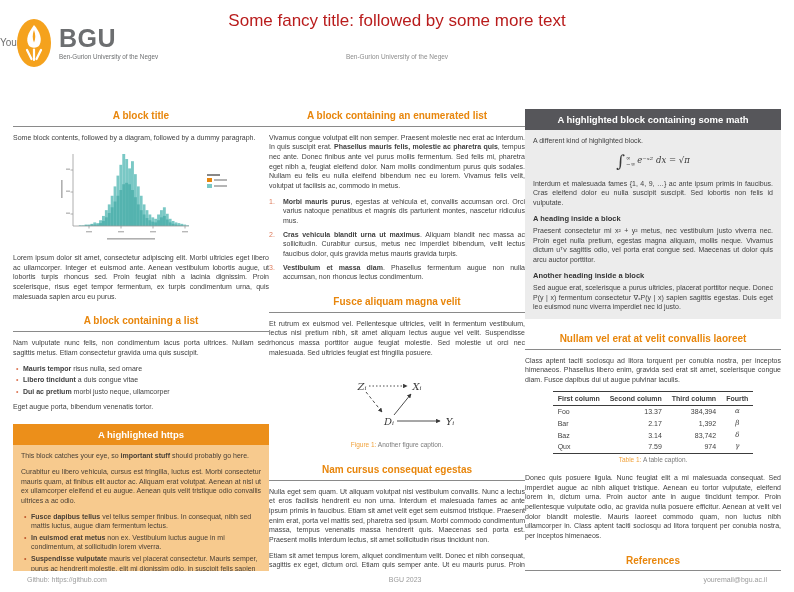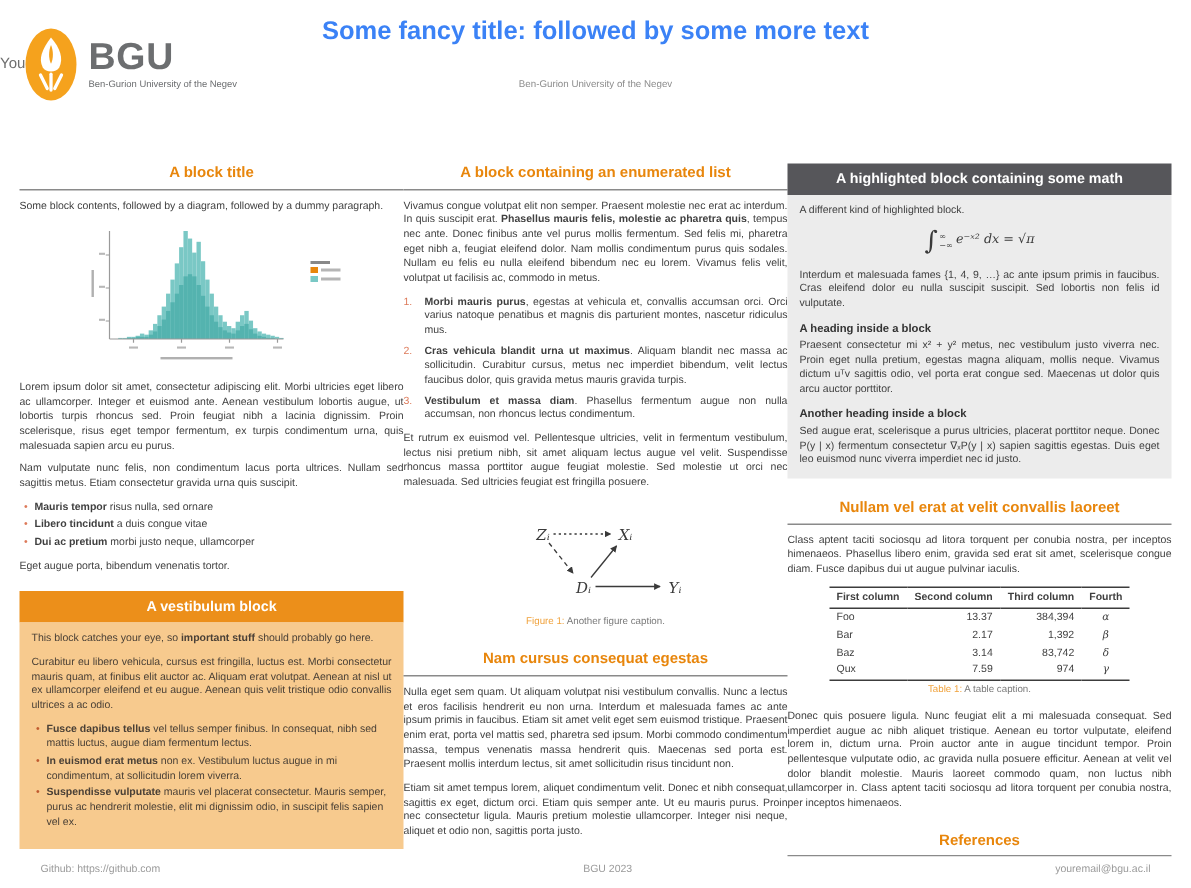--- a/index.html
+++ b/index.html
@@ -6,21 +6,21 @@
   html,body { width:794px; height:592px; }
   body {
     font-family:"Liberation Sans", sans-serif;
     background:#ffffff; color:#3f3f3f; position:relative; overflow:hidden;
   }
   
   .header { position:relative; height:92px; }
   .logo { position:absolute; left:16px; top:7px; display:flex; align-items:center; gap:7px; }
   .logo-text .abbr { font-size:25px; font-weight:bold; color:#6c6e70; line-height:1; letter-spacing:0.5px; }
   .logo-text .tag  { font-size:6.3px; color:#6c6e70; margin-top:2px; }
-  .title { font-size:17px; font-weight:bold; color:#3b82f6; text-align:center; line-height:1.22; max-width:400px; margin:11px auto 5px; }
+  .title { font-size:17px; font-weight:normal; color:#b91c1c; text-align:center; line-height:1.22; max-width:400px; margin:11px auto 5px; }
   .author { font-size:10px; color:#6f6f6f; margin-bottom:5px; }
   .affil  { text-align:center; font-size:6.5px; color:#8c8c8c; }
   
   .cols { display:flex; padding:0 13px; height:468px; overflow:hidden; }
   .col { flex:1; min-width:0; font-size:7px; line-height:1.38; text-align:justify; }
   .block-head {
     color:#e8860c; font-weight:bold; font-size:10px; text-align:center;
     margin:13px 0 6px; padding-bottom:3px; border-bottom:1px solid #8a8a8a;
   }
   .col .block-head:first-child { margin-top:6px; }
@@ -209,30 +209,31 @@
           <div class="legend-row">
             <div class="legend-swatch" style="background: rgb(122, 200, 197);"></div>
             <div class="legend-label"></div>
           </div>
         </div>
       </div>
     </div>
 
     <p>Lorem ipsum dolor sit amet, consectetur adipiscing elit. Morbi ultricies eget libero ac ullamcorper. Integer et euismod ante. Aenean vestibulum lobortis augue, ut lobortis turpis rhoncus sed. Proin feugiat nibh a lacinia dignissim. Proin scelerisque, risus eget tempor fermentum, ex turpis condimentum urna, quis malesuada sapien arcu eu purus.</p>
 
+    <div class="block-head">A block containing a list</div>
     <p>Nam vulputate nunc felis, non condimentum lacus porta ultrices. Nullam sed sagittis metus. Etiam consectetur gravida urna quis suscipit.</p>
     <ul class="blist">
       <li><b>Mauris tempor</b><span> risus nulla, sed ornare</span></li>
       <li><b>Libero tincidunt</b><span> a duis congue vitae</span></li>
       <li><b>Dui ac pretium</b><span> morbi justo neque, ullamcorper</span></li>
     </ul>
     <p>Eget augue porta, bibendum venenatis tortor.</p>
 
     <div class="hl-block">
-      <div class="hl-head">A vestibulum block</div>
+      <div class="hl-head">A highlighted https</div>
       <div class="hl-body">
         <p><span>This block catches your eye, so </span><b>important stuff</b><span> should probably go here.</span></p>
         <p>Curabitur eu libero vehicula, cursus est fringilla, luctus est. Morbi consectetur mauris quam, at finibus elit auctor ac. Aliquam erat volutpat. Aenean at nisl ut ex ullamcorper eleifend et eu augue. Aenean quis velit tristique odio convallis ultrices a ac odio.</p>
         <ul class="blist">
           <li><b>Fusce dapibus tellus</b><span> vel tellus semper finibus. In consequat, nibh sed mattis luctus, augue diam fermentum lectus.</span></li>
           <li><b>In euismod erat metus</b><span> non ex. Vestibulum luctus augue in mi condimentum, at sollicitudin lorem viverra.</span></li>
           <li><b>Suspendisse vulputate</b><span> mauris vel placerat consectetur. Mauris semper, purus ac hendrerit molestie, elit mi dignissim odio, in suscipit felis sapien vel ex.</span></li>
         </ul>
 
       </div>
@@ -241,20 +242,21 @@
 
   <div class="col">
     <div class="block-head">A block containing an enumerated list</div>
     <p><span>Vivamus congue volutpat elit non semper. Praesent molestie nec erat ac interdum. In quis suscipit erat. </span><b>Phasellus mauris felis, molestie ac pharetra quis</b><span>, tempus nec ante. Donec finibus ante vel purus mollis fermentum. Sed felis mi, pharetra eget nibh a, feugiat eleifend dolor. Nam mollis condimentum purus quis sodales. Nullam eu felis eu nulla eleifend bibendum nec eu lorem. Vivamus felis velit, volutpat ut facilisis ac, commodo in metus.</span></p>
     <ol class="elist">
       <li><b>Morbi mauris purus</b><span>, egestas at vehicula et, convallis accumsan orci. Orci varius natoque penatibus et magnis dis parturient montes, nascetur ridiculus mus.</span></li>
       <li><b>Cras vehicula blandit urna ut maximus</b><span>. Aliquam blandit nec massa ac sollicitudin. Curabitur cursus, metus nec imperdiet bibendum, velit lectus faucibus dolor, quis gravida metus mauris gravida turpis.</span></li>
       <li><b>Vestibulum et massa diam</b><span>. Phasellus fermentum augue non nulla accumsan, non rhoncus lectus condimentum.</span></li>
     </ol>
 
+    <div class="block-head">Fusce aliquam magna velit</div>
     <p>Et rutrum ex euismod vel. Pellentesque ultricies, velit in fermentum vestibulum, lectus nisi pretium nibh, sit amet aliquam lectus augue vel velit. Suspendisse rhoncus massa porttitor augue feugiat molestie. Sed molestie ut orci nec malesuada. Sed ultricies feugiat est fringilla posuere.</p>
 
     <div class="dag-wrap">
       <svg width="150" height="62" viewBox="0 0 150 62">
         <defs>
           <marker id="arr" viewBox="0 0 8 8" refX="7" refY="4" markerWidth="5" markerHeight="5" orient="auto">
             <path d="M0,0 L8,4 L0,8 Z" fill="#3a3a3a"></path>
           </marker>
         </defs>
         <g stroke="#3a3a3a" stroke-width="0.9" fill="none">

